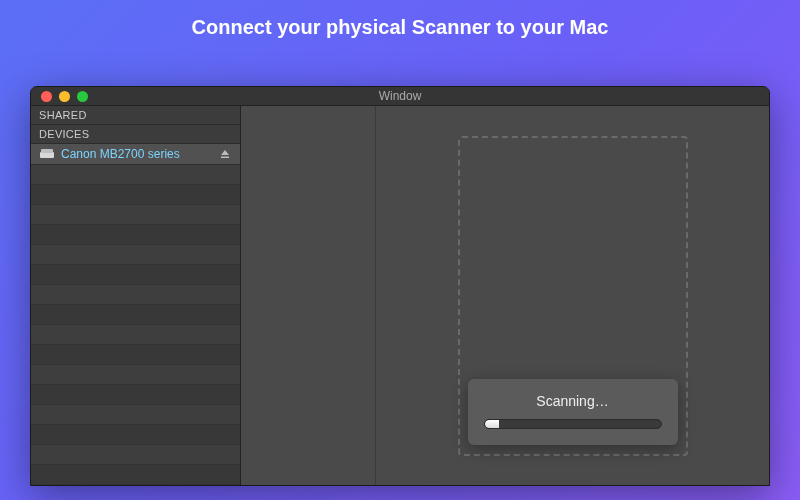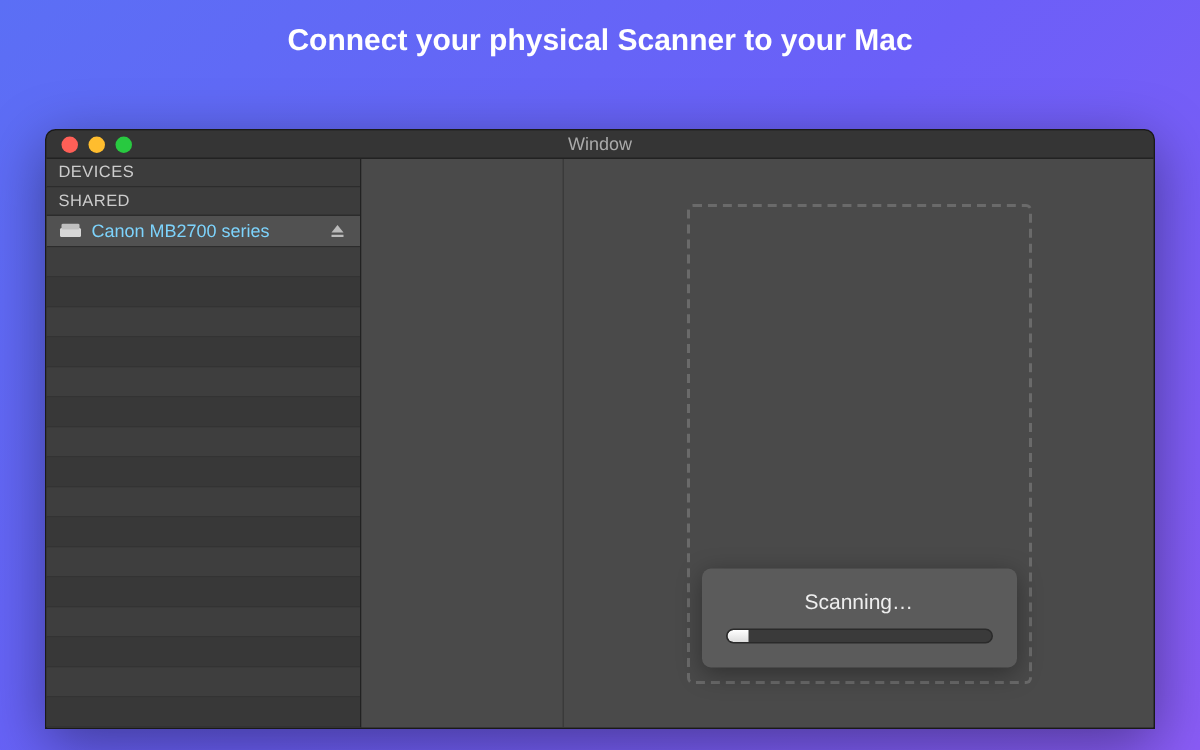--- a/index.html
+++ b/index.html
@@ -195,22 +195,22 @@
     <div class="traffic-lights">
       <div class="dot red"></div>
       <div class="dot yellow"></div>
       <div class="dot green"></div>
     </div>
     <div class="title-text">Window</div>
   </div>
 
   <div class="window-body">
     <div class="sidebar">
+      <div class="sidebar-section-header">SHARED</div>
       <div class="sidebar-section-header">DEVICES</div>
-      <div class="sidebar-section-header">SHARED</div>
       <div class="sidebar-device">
         <span class="device-icon">
           <svg width="16" height="11" viewBox="0 0 16 11">
             <rect x="1" y="3" width="14" height="6" rx="1" fill="#d8d8d8"></rect>
             <rect x="2" y="0" width="12" height="4" rx="1" fill="#bfbfbf"></rect>
           </svg>
         </span>
         <span class="device-label">Canon MB2700 series</span>
         <span class="eject-icon">
           <svg width="10" height="10" viewBox="0 0 10 10">

